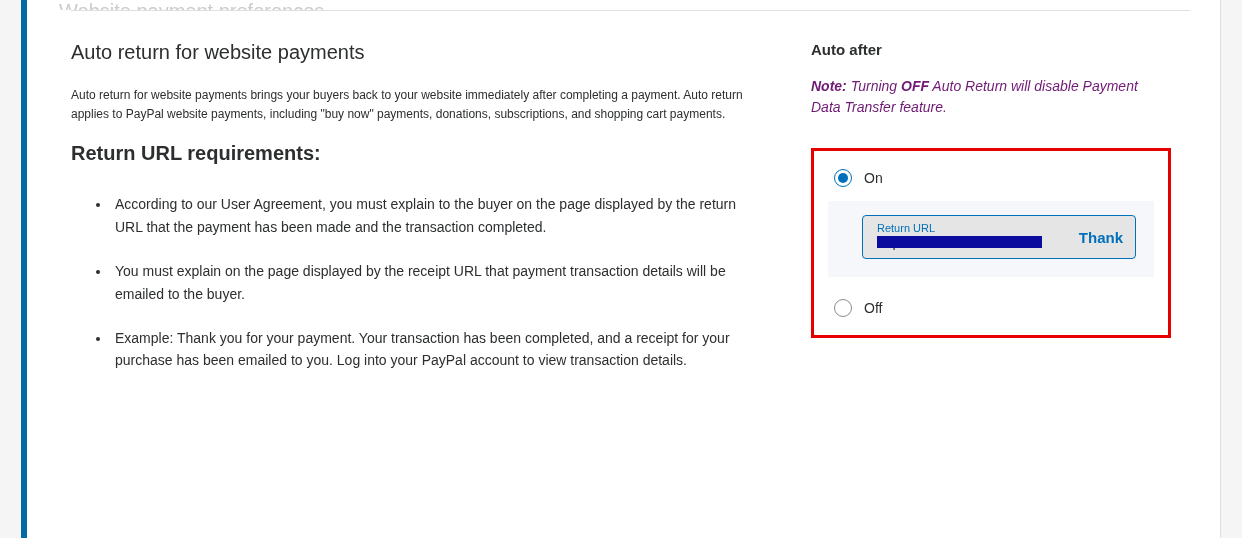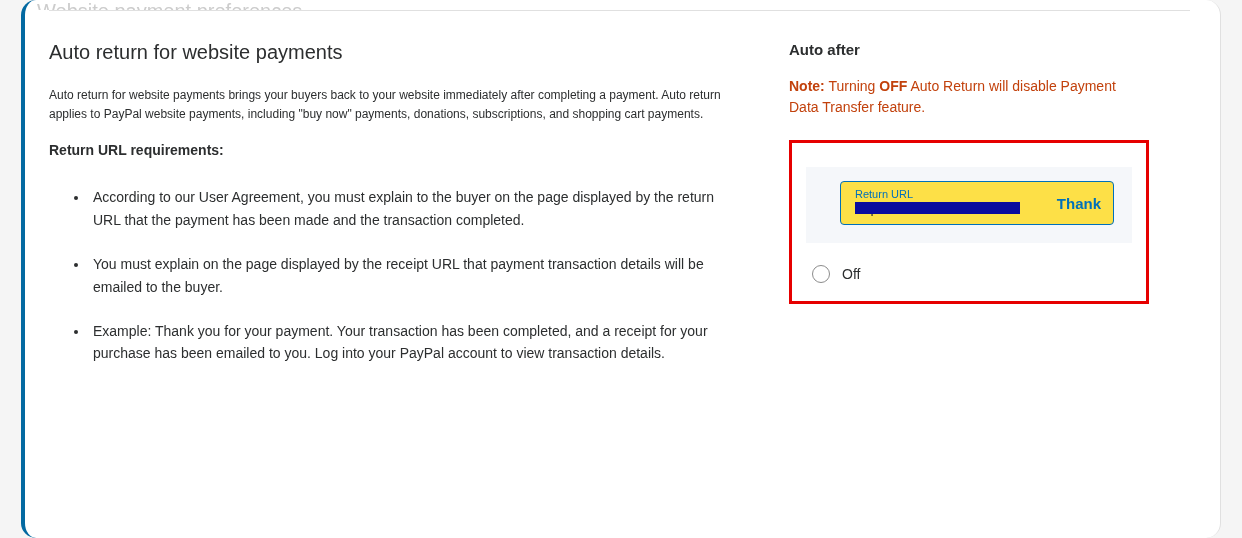--- a/index.html
+++ b/index.html
@@ -10,25 +10,24 @@
     body {
       font-family: "Helvetica Neue", Helvetica, Arial, sans-serif;
       background: #f5f5f5;
       color: #2c2e2f;
       font-size: 14px;
     }
     .page-wrapper {
       background: #fff;
       margin: 0 auto;
       max-width: 1200px;
-      border-left: 4px solid #0369a1;
+      border-left: 6px solid #0369a1;
       border-right: 1px solid #e0e0e0;
-      padding: 0 30px 40px 24px;
+      padding: 0 30px 40px 44px;
       min-height: 538px;
-      border-radius: 15px;
     }
     .page-title {
       font-size: 20px;
       color: #ccc;
       font-weight: 400;
       padding: 0 0 10px 0;
       margin-left: -12px;
       white-space: nowrap;
       overflow: hidden;
       height: 8px;
@@ -56,21 +55,21 @@
       color: #2c2e2f;
       margin-bottom: 22px;
     }
     .para {
       font-size: 12px;
       line-height: 1.6;
       color: #2c2e2f;
       margin-bottom: 18px;
     }
     .subheading {
-      font-size: 14px;
+      font-size: 20px;
       font-weight: 700;
       color: #2c2e2f;
       margin-bottom: 14px;
     }
     .bullet-list {
       margin-left: 40px;
       margin-top: 28px;
     }
     .bullet-list li {
       font-size: 14px;
@@ -81,22 +80,23 @@
     }
     .right-heading {
       font-size: 15px;
       font-weight: 700;
       color: #2c2e2f;
       margin-bottom: 18px;
     }
     .note-line {
       font-size: 14px;
       line-height: 1.5;
-      color: #c2410c;
-      margin-bottom: 22px;
+      color: #701a75;
+      margin-bottom: 30px;
+      font-style: italic;
     }
     .highlight-box {
       border: 3px solid #e60000;
       padding: 14px;
     }
     .radio-row {
       display: flex;
       align-items: center;
       gap: 12px;
       padding: 4px 6px;
@@ -126,21 +126,21 @@
       color: #2c2e2f;
     }
     .on-panel {
       background: #f5f7fa;
       padding: 14px 18px 18px 34px;
       margin: 10px 0 18px 0;
     }
     .input-group {
       border: 1px solid #0070ba;
       border-radius: 4px;
-      background: #fde047;
+      background: #e5e5e5;
       padding: 6px 10px 6px 14px;
       display: flex;
       align-items: center;
     }
     .input-stack {
       flex: 1;
       min-width: 0;
     }
     .input-label {
       font-size: 11px;
@@ -199,20 +199,26 @@
       </ul>
     </div>
 
     <div class="right-col">
       <div class="right-heading">Auto after</div>
       <p class="note-line">
         <strong>Note:</strong><span> Turning </span><strong>OFF</strong><span> Auto Return will disable Payment Data Transfer feature.</span>
       </p>
 
       <div class="highlight-box">
+        <div class="radio-row">
+          <div class="radio-outer selected">
+            <div class="radio-inner"></div>
+          </div>
+          <span class="radio-label">On</span>
+        </div>
 
         <div class="on-panel">
           <div class="input-group">
             <div class="input-stack">
               <span class="input-label">Return URL</span>
               <div class="input-value-wrap">
                 <input type="text" class="input-field" value="https://127.0.0.1:8500/." style="">
                 <div class="redact-bar"></div>
               </div>
             </div>

